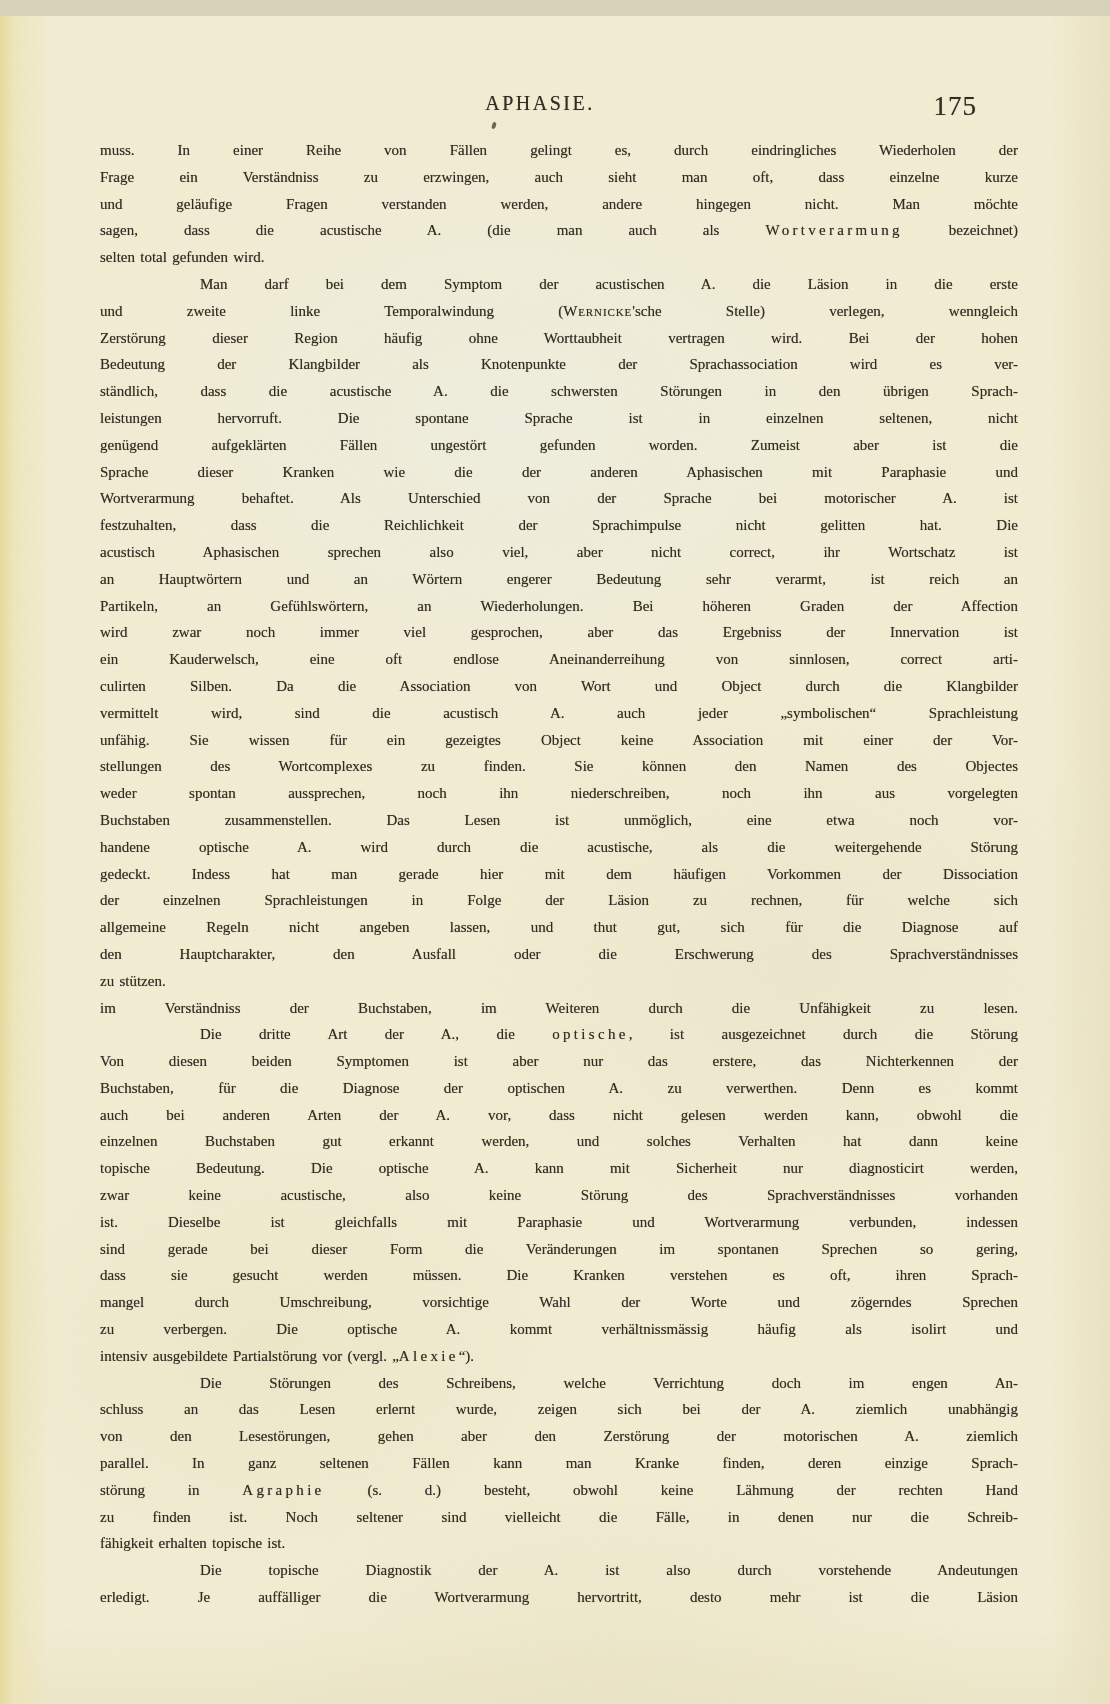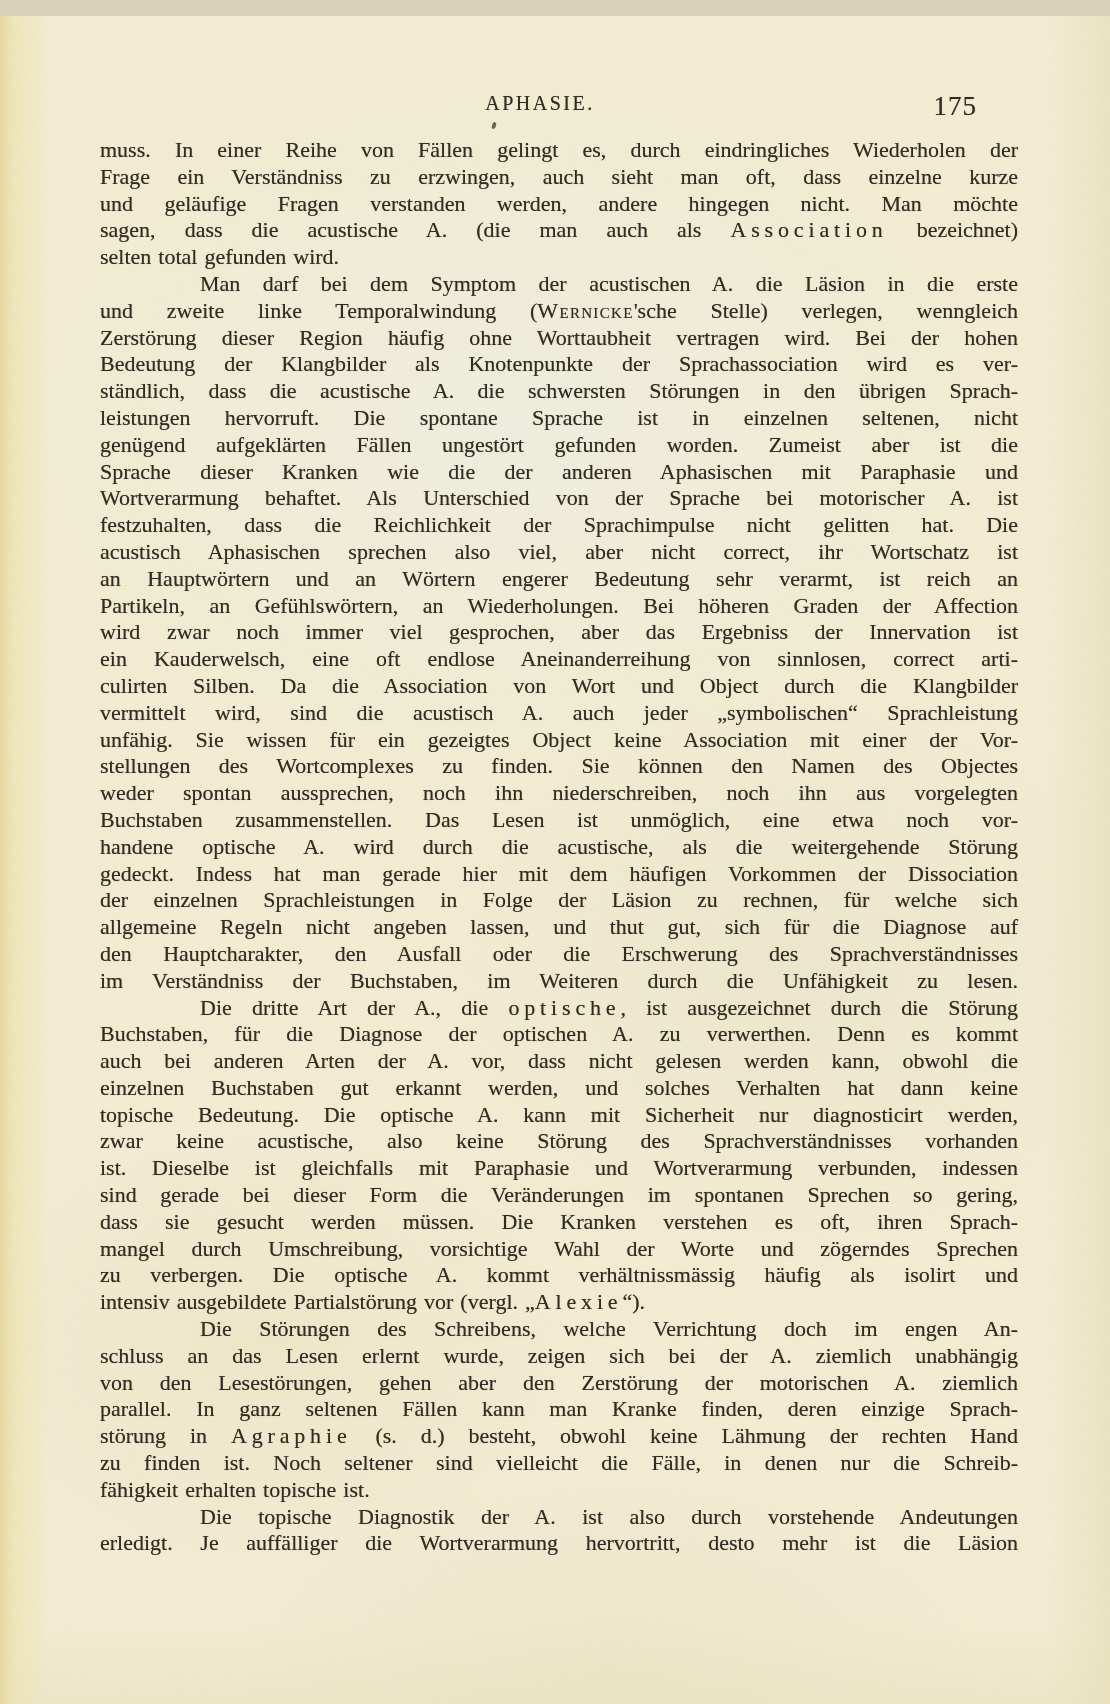--- a/index.html
+++ b/index.html
@@ -65,21 +65,21 @@
   .text-block {
     position: absolute;
     top: 121px;
     left: 100px;
     width: 918px;
   }
   .paragraph { margin: 0; }
   .line {
     height: 26.8px;
     line-height: 26.8px;
-    font-size: 22px;
+    font-size: 15px;
     word-spacing: 1.5px;
     white-space: nowrap;
     text-align: left;
   }
   .line.j {
     white-space: normal;
     text-align: justify;
     text-align-last: justify;
   }
   .line.ind { padding-left: 100px; }
@@ -106,21 +106,21 @@
 
   <div class="page-number ink">175</div>
 
   <div class="ink-speck"></div>
 
   <div class="text-block ink">
       <div class="paragraph">
         <div class="line j"><span>muss. In einer Reihe von Fällen gelingt es, durch eindringliches Wiederholen der</span></div>
         <div class="line j"><span>Frage ein Verständniss zu erzwingen, auch sieht man oft, dass einzelne kurze</span></div>
         <div class="line j"><span>und geläufige Fragen verstanden werden, andere hingegen nicht. Man möchte</span></div>
-        <div class="line j"><span>sagen, dass die acustische A. (die man auch als </span><span class="spaced">Association</span><span> bezeichnet)</span></div>
+        <div class="line j"><span>sagen, dass die acustische A. (die man auch als </span><span class="spaced">Wortverarmung</span><span> bezeichnet)</span></div>
         <div class="line"><span>selten total gefunden wird.</span></div>
       </div>
       <div class="paragraph">
         <div class="line j ind"><span>Man darf bei dem Symptom der acustischen A. die Läsion in die erste</span></div>
         <div class="line j"><span>und zweite linke Temporalwindung (</span><span class="smallcaps">Wernicke</span><span>'sche Stelle) verlegen, wenngleich</span></div>
         <div class="line j"><span>Zerstörung dieser Region häufig ohne Worttaubheit vertragen wird. Bei der hohen</span></div>
         <div class="line j"><span>Bedeutung der Klangbilder als Knotenpunkte der Sprachassociation wird es ver-</span></div>
         <div class="line j"><span>ständlich, dass die acustische A. die schwersten Störungen in den übrigen Sprach-</span></div>
         <div class="line j"><span>leistungen hervorruft. Die spontane Sprache ist in einzelnen seltenen, nicht</span></div>
         <div class="line j"><span>genügend aufgeklärten Fällen ungestört gefunden worden. Zumeist aber ist die</span></div>
@@ -136,24 +136,26 @@
         <div class="line j"><span>vermittelt wird, sind die acustisch A. auch jeder „symbolischen“ Sprachleistung</span></div>
         <div class="line j"><span>unfähig. Sie wissen für ein gezeigtes Object keine Association mit einer der Vor-</span></div>
         <div class="line j"><span>stellungen des Wortcomplexes zu finden. Sie können den Namen des Objectes</span></div>
         <div class="line j"><span>weder spontan aussprechen, noch ihn niederschreiben, noch ihn aus vorgelegten</span></div>
         <div class="line j"><span>Buchstaben zusammenstellen. Das Lesen ist unmöglich, eine etwa noch vor-</span></div>
         <div class="line j"><span>handene optische A. wird durch die acustische, als die weitergehende Störung</span></div>
         <div class="line j"><span>gedeckt. Indess hat man gerade hier mit dem häufigen Vorkommen der Dissociation</span></div>
         <div class="line j"><span>der einzelnen Sprachleistungen in Folge der Läsion zu rechnen, für welche sich</span></div>
         <div class="line j"><span>allgemeine Regeln nicht angeben lassen, und thut gut, sich für die Diagnose auf</span></div>
         <div class="line j"><span>den Hauptcharakter, den Ausfall oder die Erschwerung des Sprachverständnisses</span></div>
+        <div class="line"><span>zu stützen.</span></div>
       </div>
       <div class="paragraph">
         <div class="line j"><span>im Verständniss der Buchstaben, im Weiteren durch die Unfähigkeit zu lesen.</span></div>
         <div class="line j ind"><span>Die dritte Art der A., die </span><span class="spaced">optische</span><span>, ist ausgezeichnet durch die Störung</span></div>
+        <div class="line j"><span>Von diesen beiden Symptomen ist aber nur das erstere, das Nichterkennen der</span></div>
         <div class="line j"><span>Buchstaben, für die Diagnose der optischen A. zu verwerthen. Denn es kommt</span></div>
         <div class="line j"><span>auch bei anderen Arten der A. vor, dass nicht gelesen werden kann, obwohl die</span></div>
         <div class="line j"><span>einzelnen Buchstaben gut erkannt werden, und solches Verhalten hat dann keine</span></div>
         <div class="line j"><span>topische Bedeutung. Die optische A. kann mit Sicherheit nur diagnosticirt werden,</span></div>
         <div class="line j"><span>zwar keine acustische, also keine Störung des Sprachverständnisses vorhanden</span></div>
         <div class="line j"><span>ist. Dieselbe ist gleichfalls mit Paraphasie und Wortverarmung verbunden, indessen</span></div>
         <div class="line j"><span>sind gerade bei dieser Form die Veränderungen im spontanen Sprechen so gering,</span></div>
         <div class="line j"><span>dass sie gesucht werden müssen. Die Kranken verstehen es oft, ihren Sprach-</span></div>
         <div class="line j"><span>mangel durch Umschreibung, vorsichtige Wahl der Worte und zögerndes Sprechen</span></div>
         <div class="line j"><span>zu verbergen. Die optische A. kommt verhältnissmässig häufig als isolirt und</span></div>

